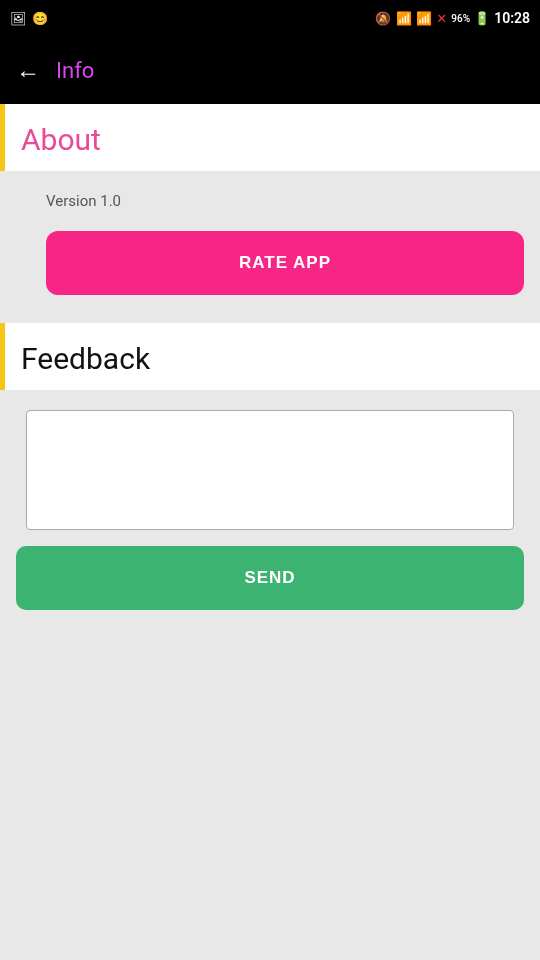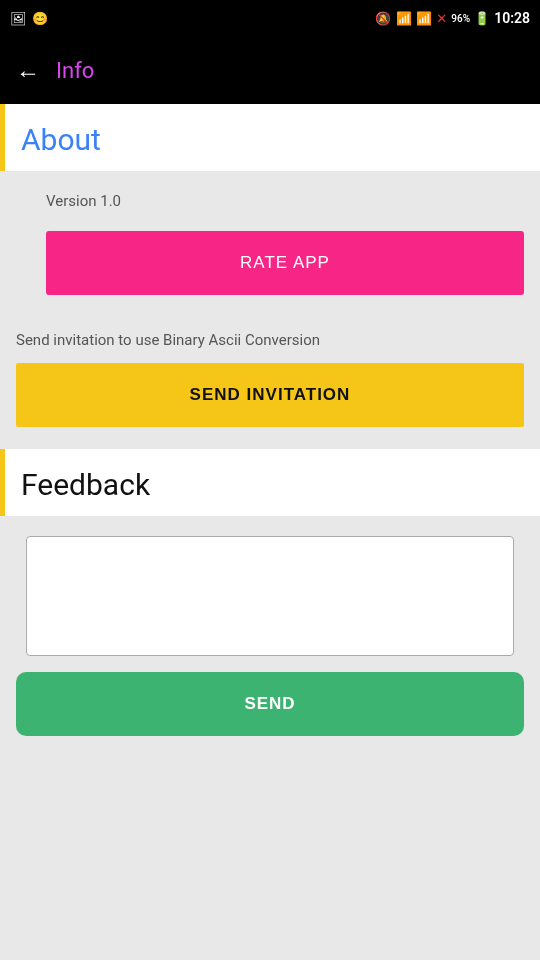--- a/index.html
+++ b/index.html
@@ -65,21 +65,21 @@
 
     
     .section-card {
       background: #fff;
       margin: 0;
       border-left: 5px solid #f5c518;
     }
     .section-title {
       font-size: 30px;
       font-weight: 400;
-      color: #3b82f6;
+      color: #ec4899;
       padding: 18px 16px 14px 16px;
       background: #fff;
     }
 
     .section-body {
       background: #e8e8e8;
       padding: 18px 16px 10px 16px;
       margin-left: 30px;
     }
 
@@ -90,24 +90,24 @@
       margin-bottom: 18px;
     }
 
     .rate-btn {
       width: 100%;
       background: #f72585;
       color: #fff;
       border: none;
       padding: 22px 0;
       font-size: 17px;
-      font-weight: 400;
+      font-weight: 700;
       letter-spacing: 1px;
       cursor: pointer;
-      border-radius: 3px;
+      border-radius: 12px;
       margin-bottom: 10px;
     }
 
     .invitation-section {
       background: #e8e8e8;
       padding: 16px 16px 0 16px;
     }
     .invitation-text {
       font-size: 15px;
       color: #555;
@@ -200,24 +200,20 @@
     <div class="section-title">About</div>
   </div>
 
   <div class="section-body">
     <div class="version-text">
       <span>Version 1.0</span><br>
     </div>
     <button class="rate-btn">RATE APP</button>
   </div>
 
-  <div class="invitation-section">
-    <div class="invitation-text">Send invitation to use Binary Ascii Conversion</div>
-    <button class="invite-btn">SEND INVITATION</button>
-  </div>
 
   <div class="feedback-card">
     <div class="feedback-title">Feedback</div>
   </div>
 
   <div class="feedback-body">
     <textarea class="feedback-textarea" placeholder="" style=""></textarea>
     <button class="send-btn">SEND</button>
   </div>
 

